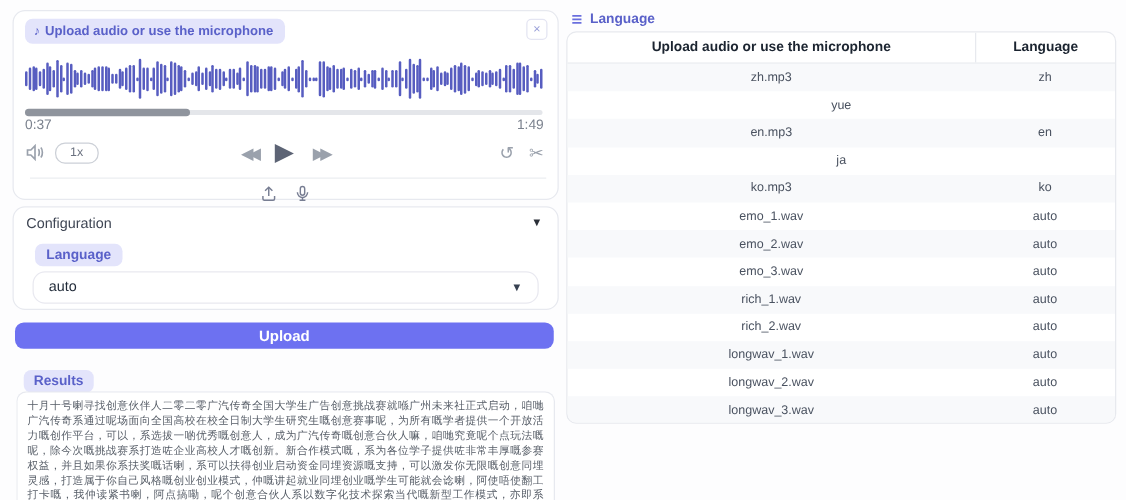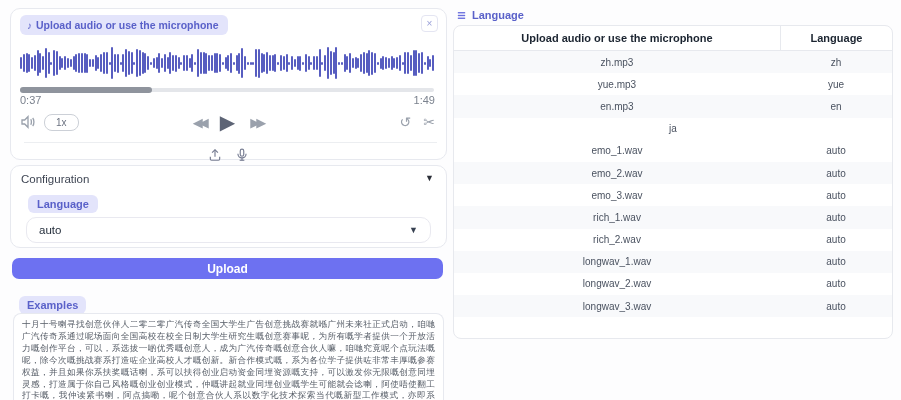--- a/index.html
+++ b/index.html
@@ -297,21 +297,21 @@
     </div>
     <span class="lang-badge">Language</span>
     <div class="lang-select">
       <span class="val">auto</span>
       <span class="caret">▼</span>
     </div>
   </div>
 
   <button class="start-btn">Upload</button>
 
-  <span class="results-badge">Examples</span>
+  <span class="results-badge">Results</span>
   <div class="results-box">
     <div class="results-text">十月十号喇寻找创意伙伴人二零二零广汽传奇全国大学生广告创意挑战赛就喺广州未来社正式启动，咱哋广汽传奇系通过呢场面向全国高校在校全日制大学生研究生嘅创意赛事呢，为所有嘅学者提供一个开放活力嘅创作平台，可以，系选拔一啲优秀嘅创意人，成为广汽传奇嘅创意合伙人嘛，咱哋究竟呢个点玩法嘅呢，除今次嘅挑战赛系打造咗企业高校人才嘅创新。新合作模式嘅，系为各位学子提供咗非常丰厚嘅参赛权益，并且如果你系扶奖嘅话喇，系可以扶得创业启动资金同埋资源嘅支持，可以激发你无限嘅创意同埋灵感，打造属于你自己风格嘅创业创业模式，仲嘅讲起就业同埋创业嘅学生可能就会谂喇，阿使唔使翻工打卡嘅，我仲读紧书喇，阿点搞嘞，呢个创意合伙人系以数字化技术探索当代嘅新型工作模式，亦即系话，你可以系远程参与到广汽传奇</div>
   </div>
 
   <div class="examples-head">
     <svg width="11" height="11" viewBox="0 0 24 24" fill="none" stroke="#6a6fde" stroke-width="3">
       <path d="M4 6h16"></path>
         <path d="M4 12h16"></path>
         <path d="M4 18h16"></path>
     </svg>
@@ -322,30 +322,33 @@
     <div class="ex-header">
       <div class="ex-h1">Upload audio or use the microphone</div>
       <div class="ex-h2">Language</div>
     </div>
     <div id="ex-rows">
         <div class="ex-row odd">
           <div class="ex-c1">zh.mp3</div>
           <div class="ex-c2">zh</div>
         </div>
         <div class="ex-row">
-          <div class="ex-c1">yue.mp3</div>
           <div class="ex-c2">yue</div>
         </div>
         <div class="ex-row odd">
           <div class="ex-c1">en.mp3</div>
           <div class="ex-c2">en</div>
         </div>
         <div class="ex-row">
           <div class="ex-c2">ja</div>
         </div>
+        <div class="ex-row odd">
+          <div class="ex-c1">ko.mp3</div>
+          <div class="ex-c2">ko</div>
+        </div>
         <div class="ex-row">
           <div class="ex-c1">emo_1.wav</div>
           <div class="ex-c2">auto</div>
         </div>
         <div class="ex-row odd">
           <div class="ex-c1">emo_2.wav</div>
           <div class="ex-c2">auto</div>
         </div>
         <div class="ex-row">
           <div class="ex-c1">emo_3.wav</div>

